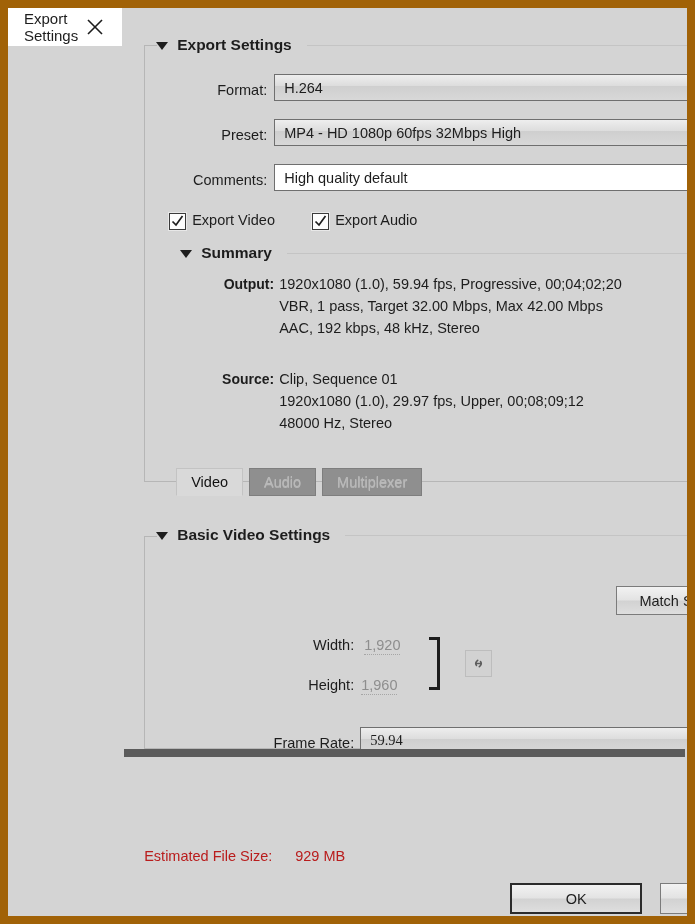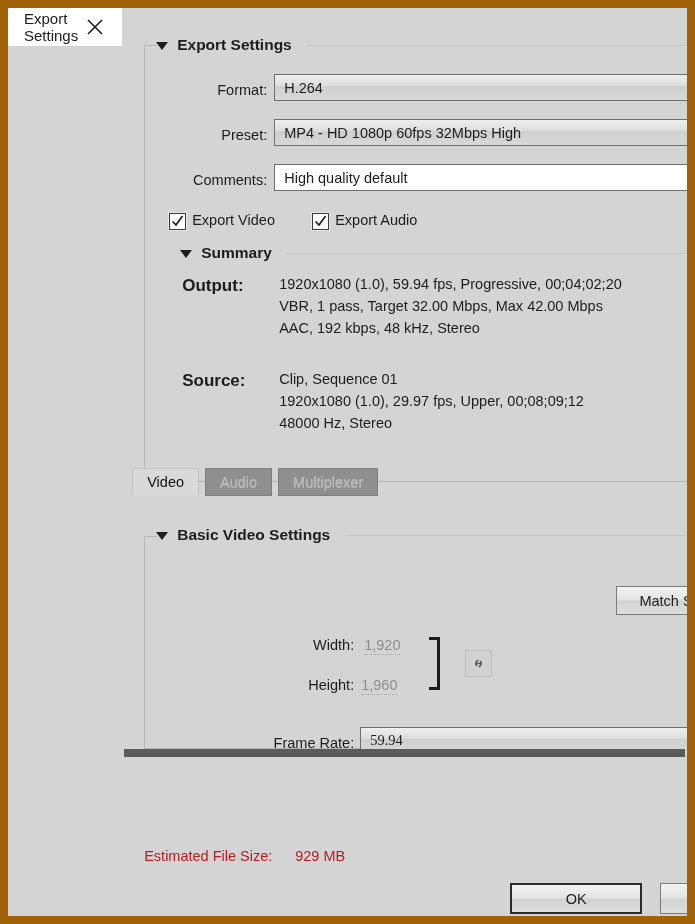--- a/index.html
+++ b/index.html
@@ -95,21 +95,21 @@
     position:absolute;width:17px;height:17px;box-sizing:border-box;
     background:#fdfdfd;border:1px solid #3a3a3a;
     box-shadow:0 0 0 1px #e8e8e8;
     cursor:default;
   }
   .cb.big{width:21px;height:21px;}
   .cb svg{display:block;}
   .cb-label{position:absolute;font-size:14.5px;white-space:nowrap;}
 
   
-  .sum-key{position:absolute;font-weight:bold;font-size:17px;white-space:nowrap;}
+  .sum-key{position:absolute;font-weight:bold;font-size:14px;text-align:right;white-space:nowrap;}
   .sum-line{position:absolute;font-size:14.5px;white-space:nowrap;color:#1d1d1d;}
 
   
   .tabs{position:absolute;display:flex;align-items:flex-end;}
   .tab{
     box-sizing:border-box;height:28px;
     display:flex;align-items:center;justify-content:center;
     font-size:14.5px;padding:0 14px;cursor:default;
   }
   .tab.active{background:#d9d9d9;color:#111;border:1px solid #c3c3c3;border-bottom:1px solid #d9d9d9;}
@@ -234,21 +234,21 @@
     <div class="sum-line" style="left:157px;top:268px;">1920x1080 (1.0), 59.94 fps, Progressive, 00;04;02;20</div>
     <div class="sum-line" style="left:157px;top:290px;">VBR, 1 pass, Target 32.00 Mbps, Max 42.00 Mbps</div>
     <div class="sum-line" style="left:157px;top:312px;">AAC, 192 kbps, 48 kHz, Stereo</div>
 
     <div class="sum-key" style="left:60px;top:363px;width:92px;">Source:</div>
     <div class="sum-line" style="left:157px;top:363px;">Clip, Sequence 01</div>
     <div class="sum-line" style="left:157px;top:385px;">1920x1080 (1.0), 29.97 fps, Upper, 00;08;09;12</div>
     <div class="sum-line" style="left:157px;top:407px;">48000 Hz, Stereo</div>
 
     <div class="tabs" style="left:10px;top:460px;">
-      <div class="tab active" style="min-width:64px;">
+      <div class="tab active" style="min-width:64px;margin-left:44px;">
         <span>Video</span>
       </div>
       <div class="tab disabled" style="min-width:64px;margin-left:6px;">
         <span>Audio</span>
       </div>
       <div class="tab disabled" style="min-width:64px;margin-left:6px;">
         <span>Multiplexer</span>
       </div>
     </div>
 

